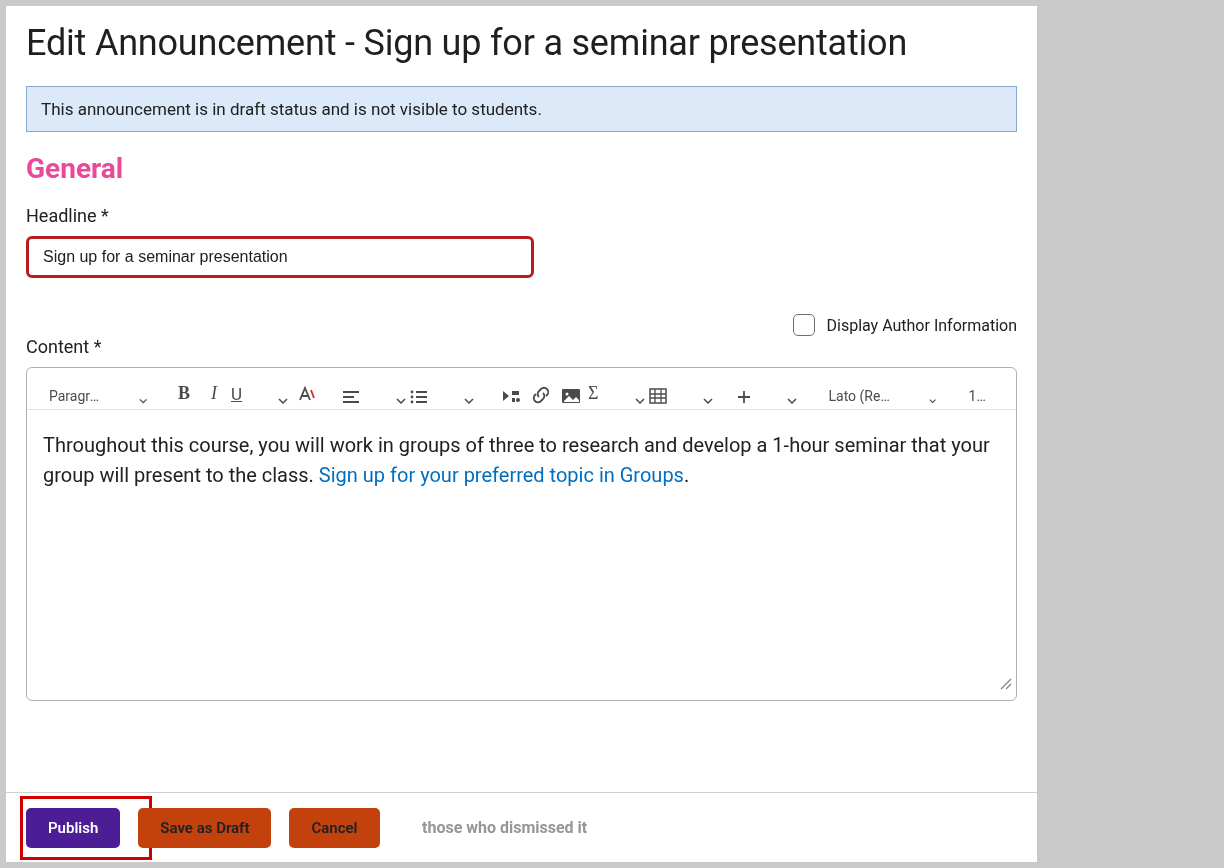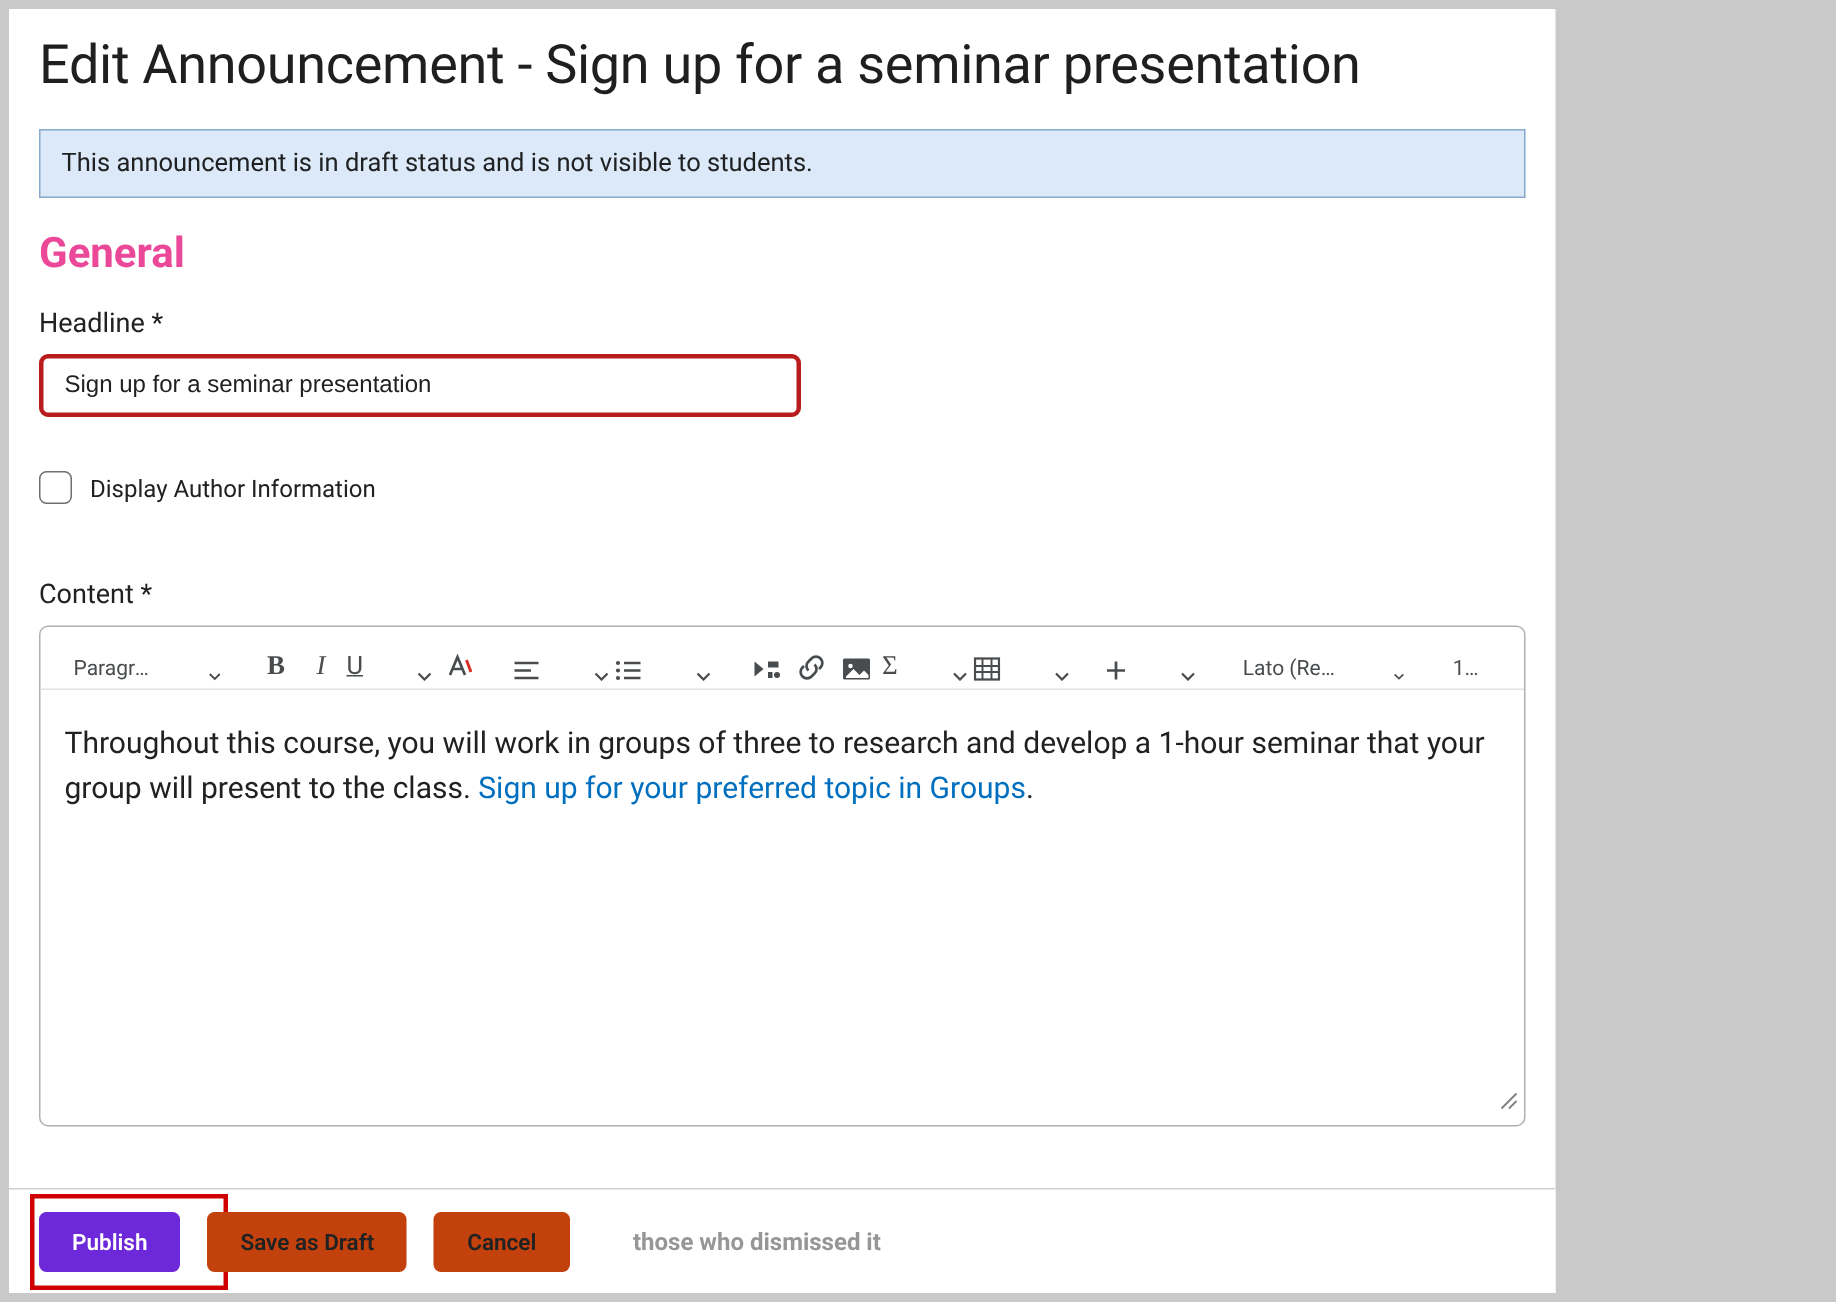--- a/index.html
+++ b/index.html
@@ -53,21 +53,21 @@
     border-radius: 6px;
     padding: 0 14px;
     font-size: 16px;
     color: #202122;
     margin-bottom: 36px;
   }
   .checkbox-row {
     display: flex;
     align-items: center;
     gap: 12px;
-    margin-bottom: 50px;
+    justify-content: flex-end;
   }
   .checkbox {
     width: 22px;
     height: 22px;
     border: 1.5px solid #6f6f6f;
     border-radius: 5px;
     background: #fff;
   }
   .checkbox-label {
     font-size: 16px;
@@ -162,21 +162,21 @@
     height: 40px;
     padding: 0 22px;
     border: none;
     border-radius: 5px;
     font-size: 15px;
     cursor: pointer;
     font-family: inherit;
     position: relative;
     z-index: 1;
   }
-  .btn-primary { background: #6d28d9; color: #fff; font-weight: 600; }
+  .btn-primary { background: #4c1d95; color: #fff; font-weight: 600; }
   .btn-secondary { background: #c2410c; color: #202122; font-weight: 600; }
   .highlight-box {
     position: absolute;
     border: 3px solid #cf0000;
     pointer-events: none;
   }
   .caret-down {
     width: 10px; height: 6px;
   }
 </style>

